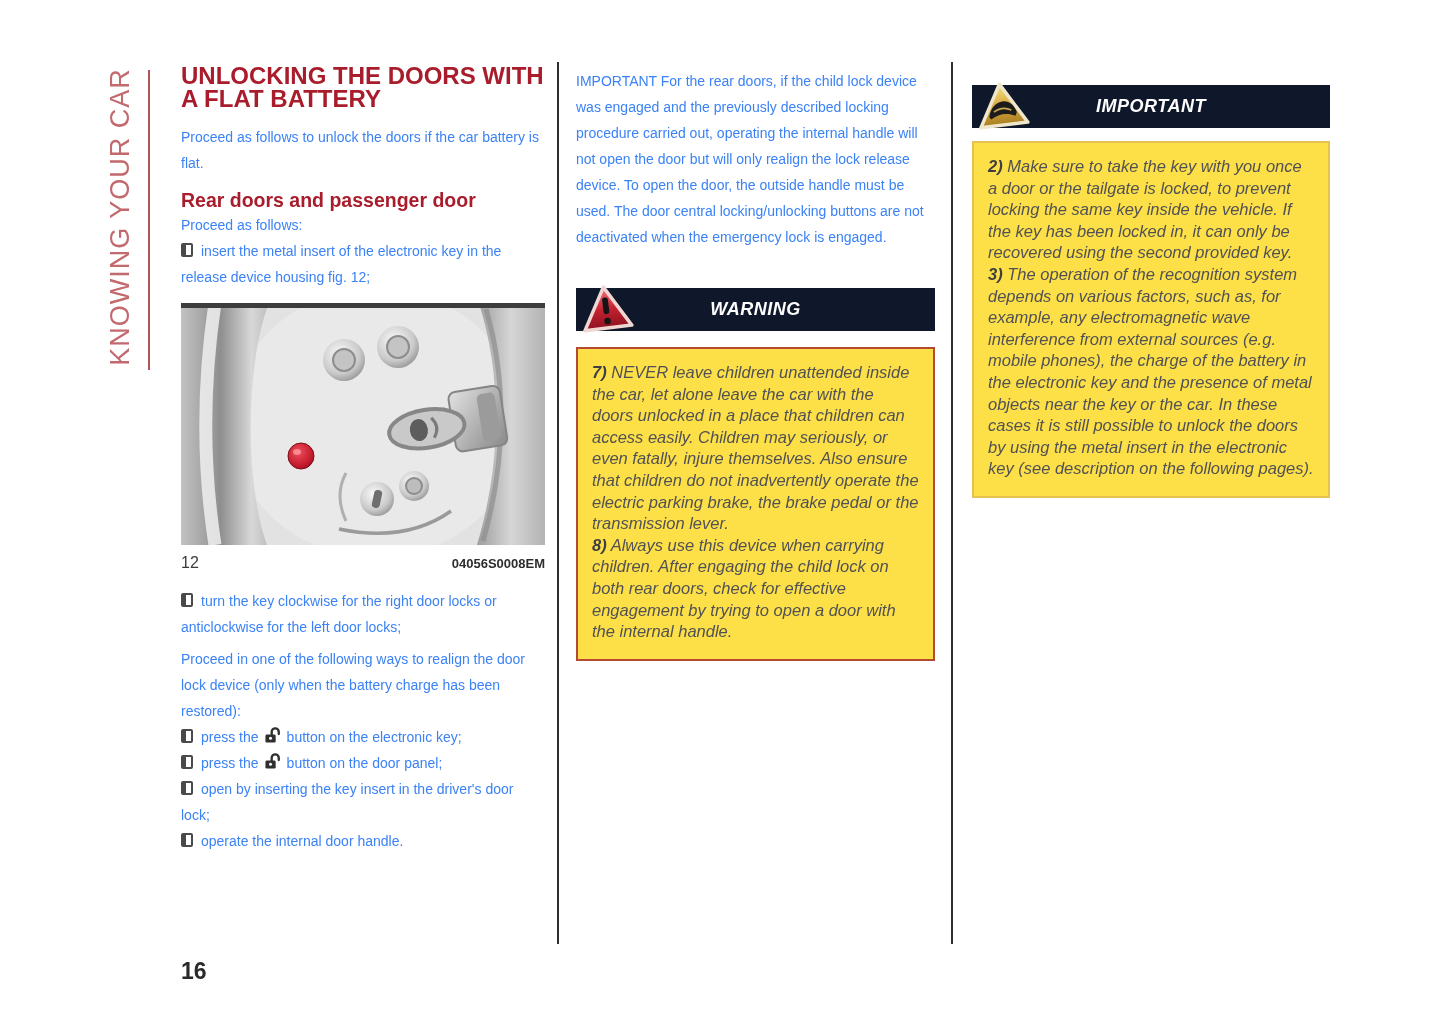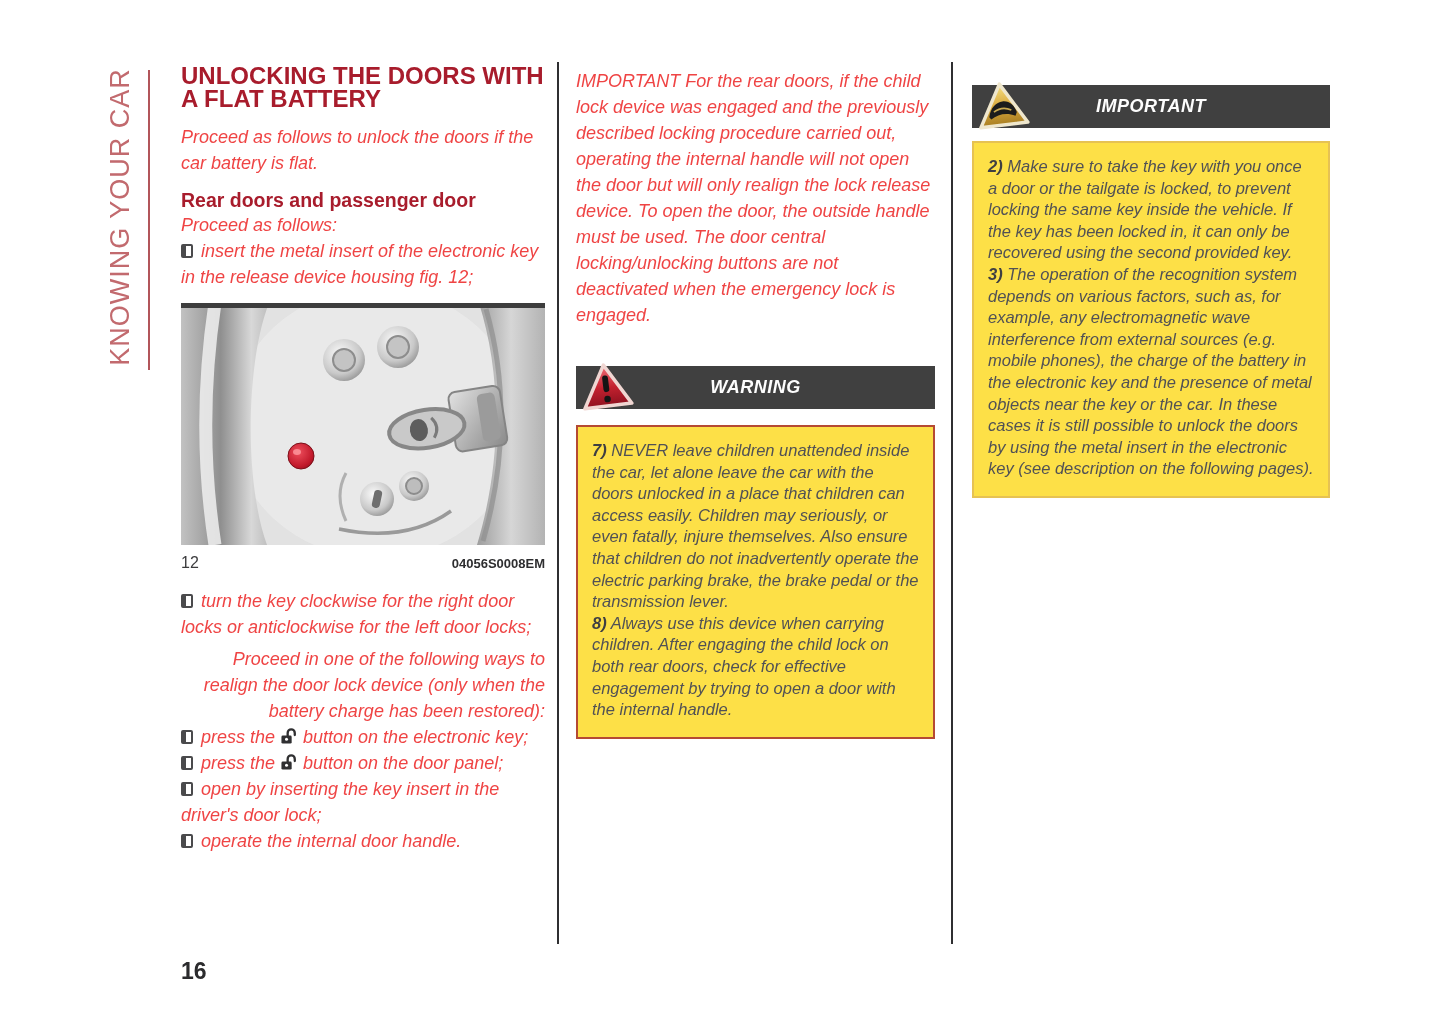--- a/index.html
+++ b/index.html
@@ -22,45 +22,45 @@
   .divider { position:absolute; top:62px; width:2px; height:882px; background:#2f2f31; }
   .divider.d1 { left:557px; }
   .divider.d2 { left:951px; }
 
   
   .col { position:absolute; }
   .col1 { left:181px; top:64px; width:364px; }
   .col2 { left:576px; top:68px; width:359px; }
   .col3 { left:972px; top:85px; width:358px; }
 
-  .body { font-size:18px; line-height:26px; color:#ef4444;font-style:italic; }
+  .body { font-size:14px; line-height:26px; color:#3b82f6; }
   .heading { font-size:24px; line-height:23px; font-weight:bold; color:#a81c2c; margin-bottom:14px; }
   .subheading { font-size:19.5px; line-height:24px; font-weight:bold; color:#a81c2c; margin-top:12px; }
-  .mt6 { margin-top:6px;text-align:right; } .mt16 { margin-top:16px; }
+  .mt6 { margin-top:6px; } .mt16 { margin-top:16px; }
 
   
   .cb {
     display:inline-block; width:12px; height:14px;
     border:2px solid #4a4a4c; border-left-width:5px; border-radius:2px;
     margin-right:8px; vertical-align:-1px;
   }
 
   
   .inline-ico { vertical-align:-2px; margin:0 6px; }
 
   
   .figure { margin-top:13px; }
   .fig-img { display:block; width:364px; height:242px; background:#c9c9c9; }
   .fig-caption { display:flex; justify-content:space-between; align-items:baseline; margin-top:9px; }
   .fig-num { font-size:16px; color:#3c3c3e; }
   .fig-code { font-size:13px; font-weight:bold; color:#2e2e30; }
 
   
   .bar {
-    position:relative; height:43px; background:#404040;
+    position:relative; height:43px; background:#0f172a;
     display:flex; align-items:center; justify-content:center;
   }
   .bar-label {
     color:#fdfdfd; font-size:18px; font-weight:bold; font-style:italic; letter-spacing:.5px;
   }
   .tri-ico { position:absolute; left:2px; top:-6px; }
 
   
   .note-box {
     margin-top:16px; padding:13px 14px 16px 14px; background:#fde047;

